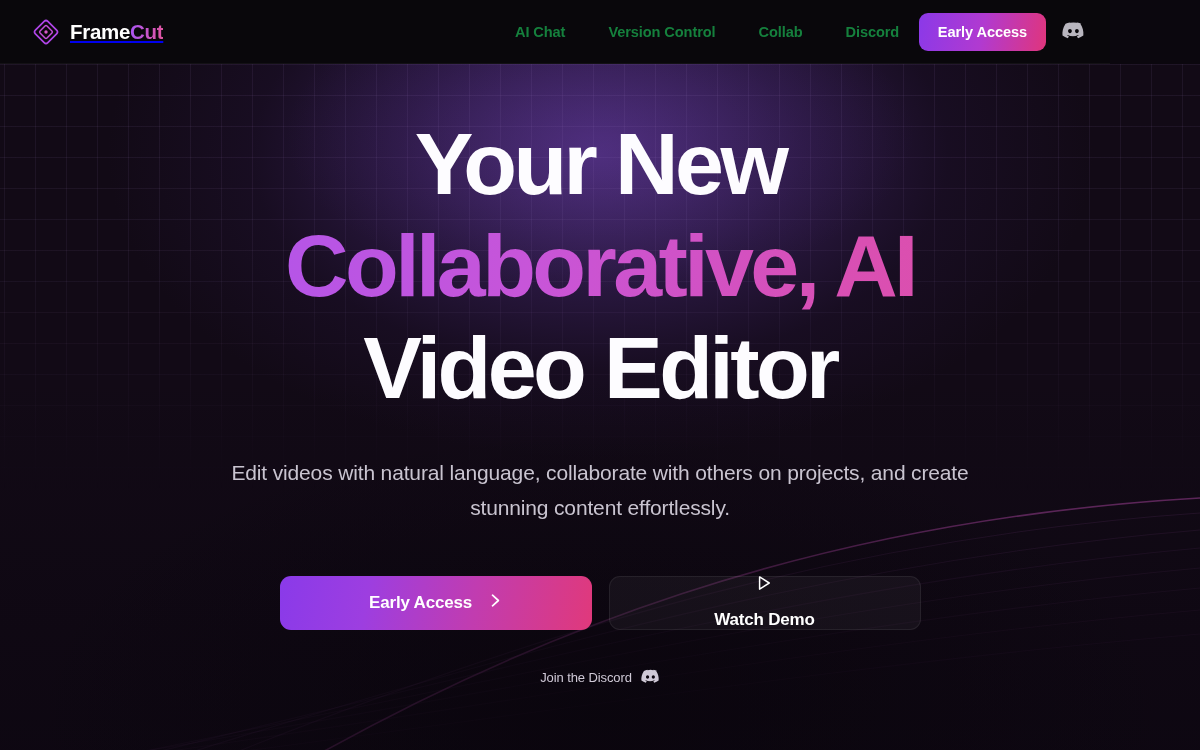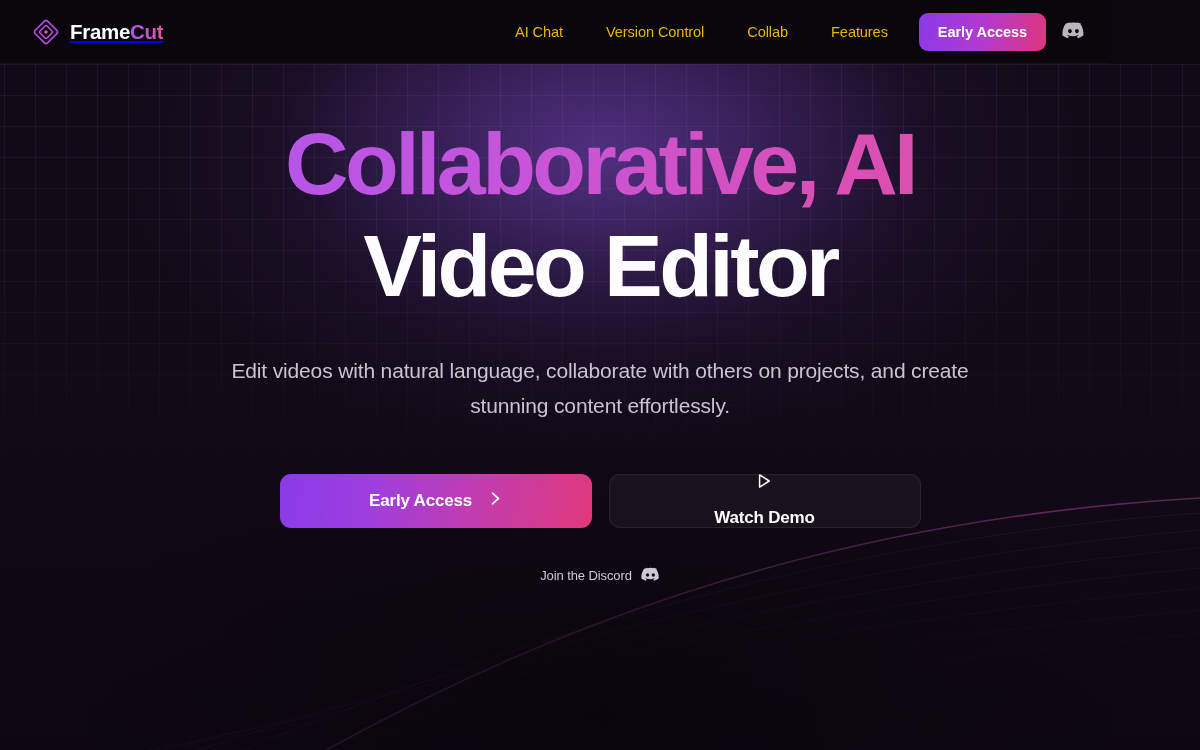--- a/index.html
+++ b/index.html
@@ -22,22 +22,22 @@
   }
   .brand{ display:flex; align-items:center; gap:11px; margin-left:33px; }
   .logo-mark{ width:26px; height:26px; display:block; }
   .brand-text{ font-size:20.5px; font-weight:bold; letter-spacing:-0.3px; white-space:nowrap; }
   .brand-frame{ color:#ffffff; }
   .brand-cut{ background:linear-gradient(95deg,#a855f7 0%,#e255a0 100%);
     -webkit-background-clip:text; background-clip:text; color:transparent; }
 
   .nav-links{ position:absolute; left:515px; top:0; height:64px; display:flex; align-items:center; gap:0; }
   .nav-link{
-    color:#eab308; font-size:14.6px; text-decoration:none; white-space:nowrap;
-    padding:6px 0; margin-right:43px; letter-spacing:-0.1px;
+    color:#15803d; font-size:14.6px; text-decoration:none; white-space:nowrap;
+    padding:6px 0; margin-right:43px; letter-spacing:-0.1px;font-weight:bold;
   }
   .nav-link:last-child{ margin-right:0; }
 
   .nav-right{ position:absolute; right:24px; top:0; height:64px; display:flex; align-items:center; gap:14px; }
   .btn-early-nav{
     background:linear-gradient(100deg,#8b39e8 0%,#b13ad0 50%,#e0357c 100%);
     color:#fff; font-size:14.6px; font-weight:bold; letter-spacing:-0.1px;
     border:none; border-radius:9px; padding:11px 19px; cursor:pointer; white-space:nowrap;
   }
   .discord-btn{ width:26px; height:26px; display:flex; align-items:center; justify-content:center;
@@ -140,21 +140,21 @@
           <circle cx="13" cy="13" r="1.7" fill="#d857c8"></circle>
         </svg>
       </span>
       <span class="brand-text"><span class="brand-frame">Frame</span><span class="brand-cut">Cut</span></span>
     </a>
 
     <nav class="nav-links">
       <a class="nav-link" href="#">AI Chat</a>
       <a class="nav-link" href="#">Version Control</a>
       <a class="nav-link" href="#">Collab</a>
-      <a class="nav-link" href="#">Features</a>
+      <a class="nav-link" href="#">Discord</a>
       <a class="nav-link" href="#">Demo</a>
     </nav>
 
     <div class="nav-right">
       <button class="btn-early-nav">Early Access</button>
       <a class="discord-btn" href="#">
         <span>
           <svg width="23" height="23" viewBox="0 0 24 24" fill="#b9b6bf">
             <path d="M20.3 4.9A18 18 0 0 0 15.9 3.6l-.22.42a16.6 16.6 0 0 0-7.36 0L8.1 3.6A18 18 0 0 0 3.7 4.9C.9 9.1.15 13.2.52 17.2A18.2 18.2 0 0 0 6.07 20c.45-.6.85-1.25 1.19-1.93a11.8 11.8 0 0 1-1.87-.9c.16-.11.31-.23.46-.35a13 13 0 0 0 11.1 0c.15.12.3.24.46.35-.6.35-1.22.65-1.87.9.34.68.74 1.33 1.19 1.93a18.1 18.1 0 0 0 5.55-2.8c.44-4.63-.75-8.7-3.08-12.3ZM8.3 14.75c-1.08 0-1.97-.99-1.97-2.2 0-1.21.87-2.2 1.97-2.2s1.99.99 1.97 2.2c0 1.21-.87 2.2-1.97 2.2Zm7.27 0c-1.08 0-1.97-.99-1.97-2.2 0-1.21.87-2.2 1.97-2.2s1.98.99 1.96 2.2c0 1.21-.86 2.2-1.96 2.2Z"></path>
           </svg>
@@ -178,20 +178,21 @@
       <path d="M-180 470 C 240 418, 720 302, 1200 258" stroke="rgba(150,80,160,0.10)" stroke-width="1.1" fill="none"></path>
       <path d="M-250 470 C 190 436, 700 324, 1200 280" stroke="rgba(150,80,160,0.09)" stroke-width="1.1" fill="none"></path>
       <path d="M-320 480 C 140 452, 680 348, 1200 304" stroke="rgba(150,80,160,0.08)" stroke-width="1.1" fill="none"></path>
     </svg>
 
     <div class="vignette"></div>
 
     <div class="hero-inner">
 
       <h1 class="headline">
+        <span class="hl-line">Your New</span>
         <span class="hl-line hl-grad">Collaborative, AI</span>
         <span class="hl-line">Video Editor</span>
       </h1>
 
       <p class="subtitle">Edit videos with natural language, collaborate with others on projects, and create stunning content effortlessly.</p>
 
       <div class="cta-row">
 
         <button class="btn-early-hero">
           <span>Early Access</span>

